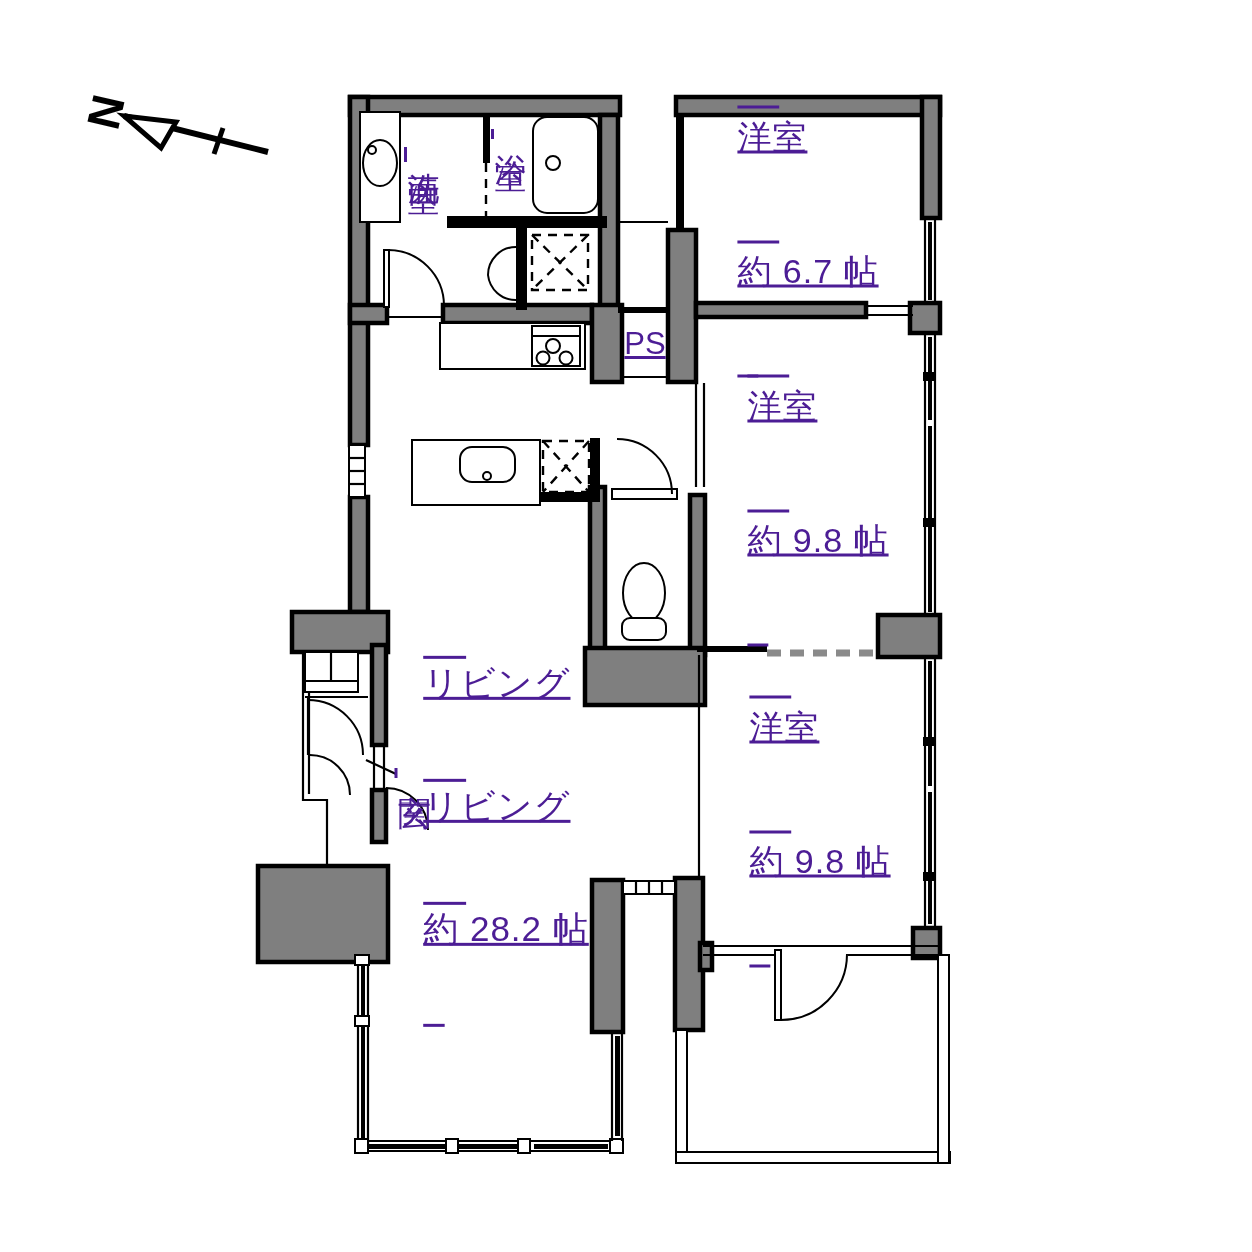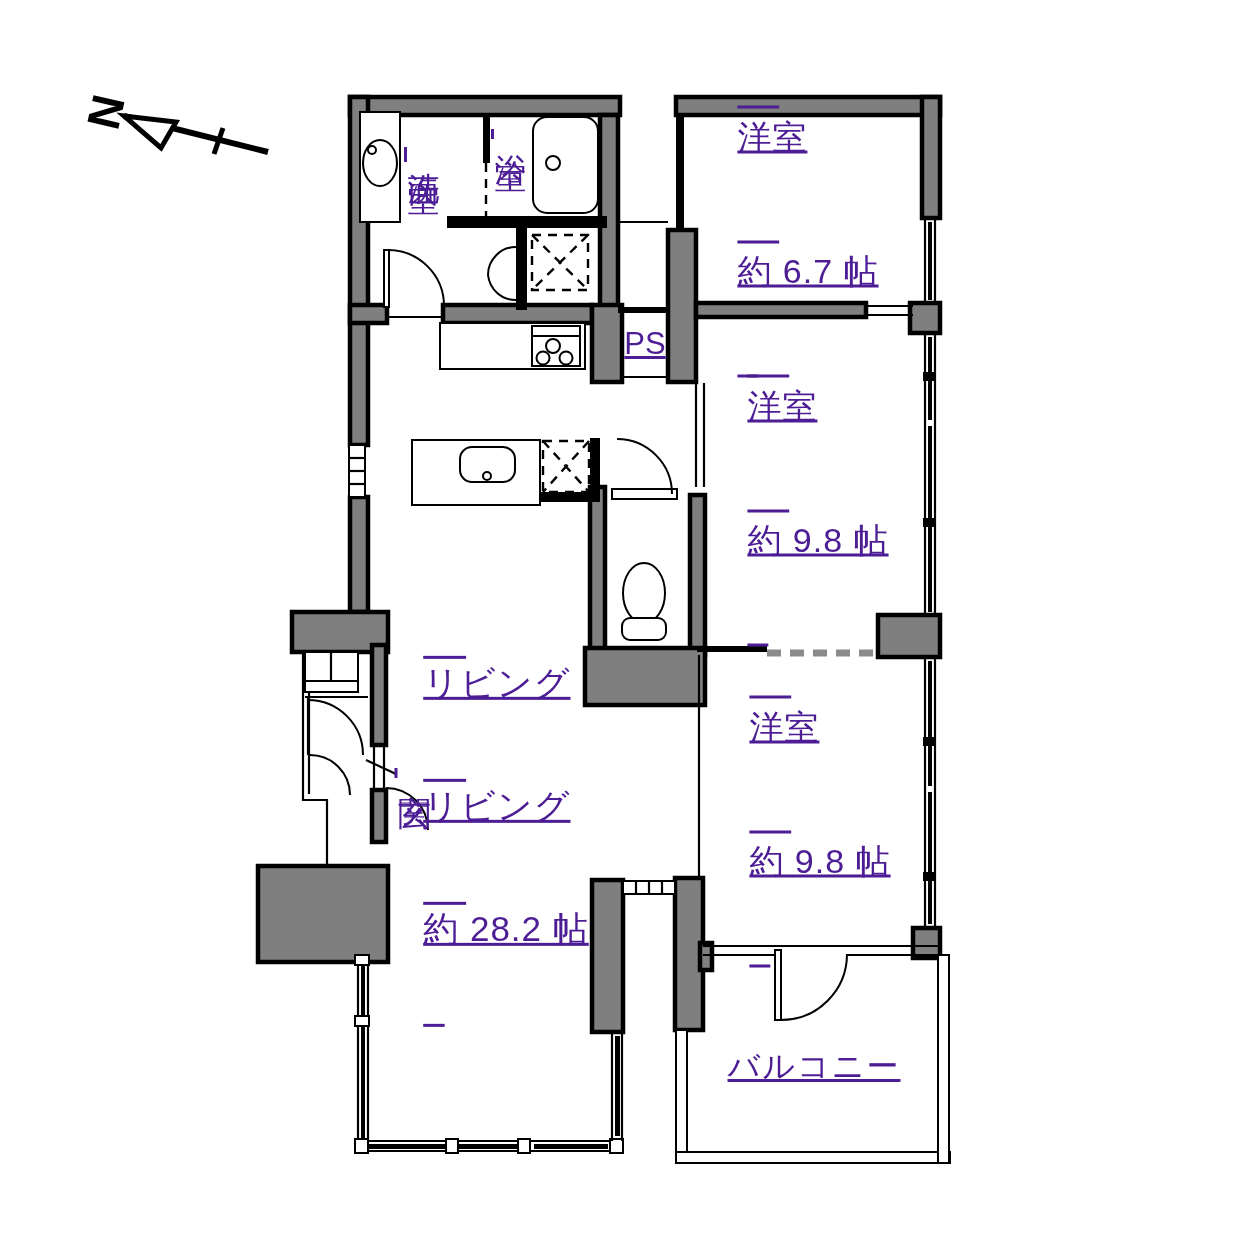--- a/index.html
+++ b/index.html
@@ -238,14 +238,13 @@
   </div>
 
   <div class="lbl ctr ldk" style="left:506px;top:806px;">
     <div>リビング</div>
     <div>リビング</div>
     <div>約 28.2 帖</div>
   </div>
 
   <div class="lbl vert" style="left:414px;top:768px;font-size:33px;">玄関</div>
 
-  <div class="lbl ctr" style="left:814px;top:1067px;font-size:32px;letter-spacing:2px;">バルコニー</div>
 </div>
 
 </body></html>

